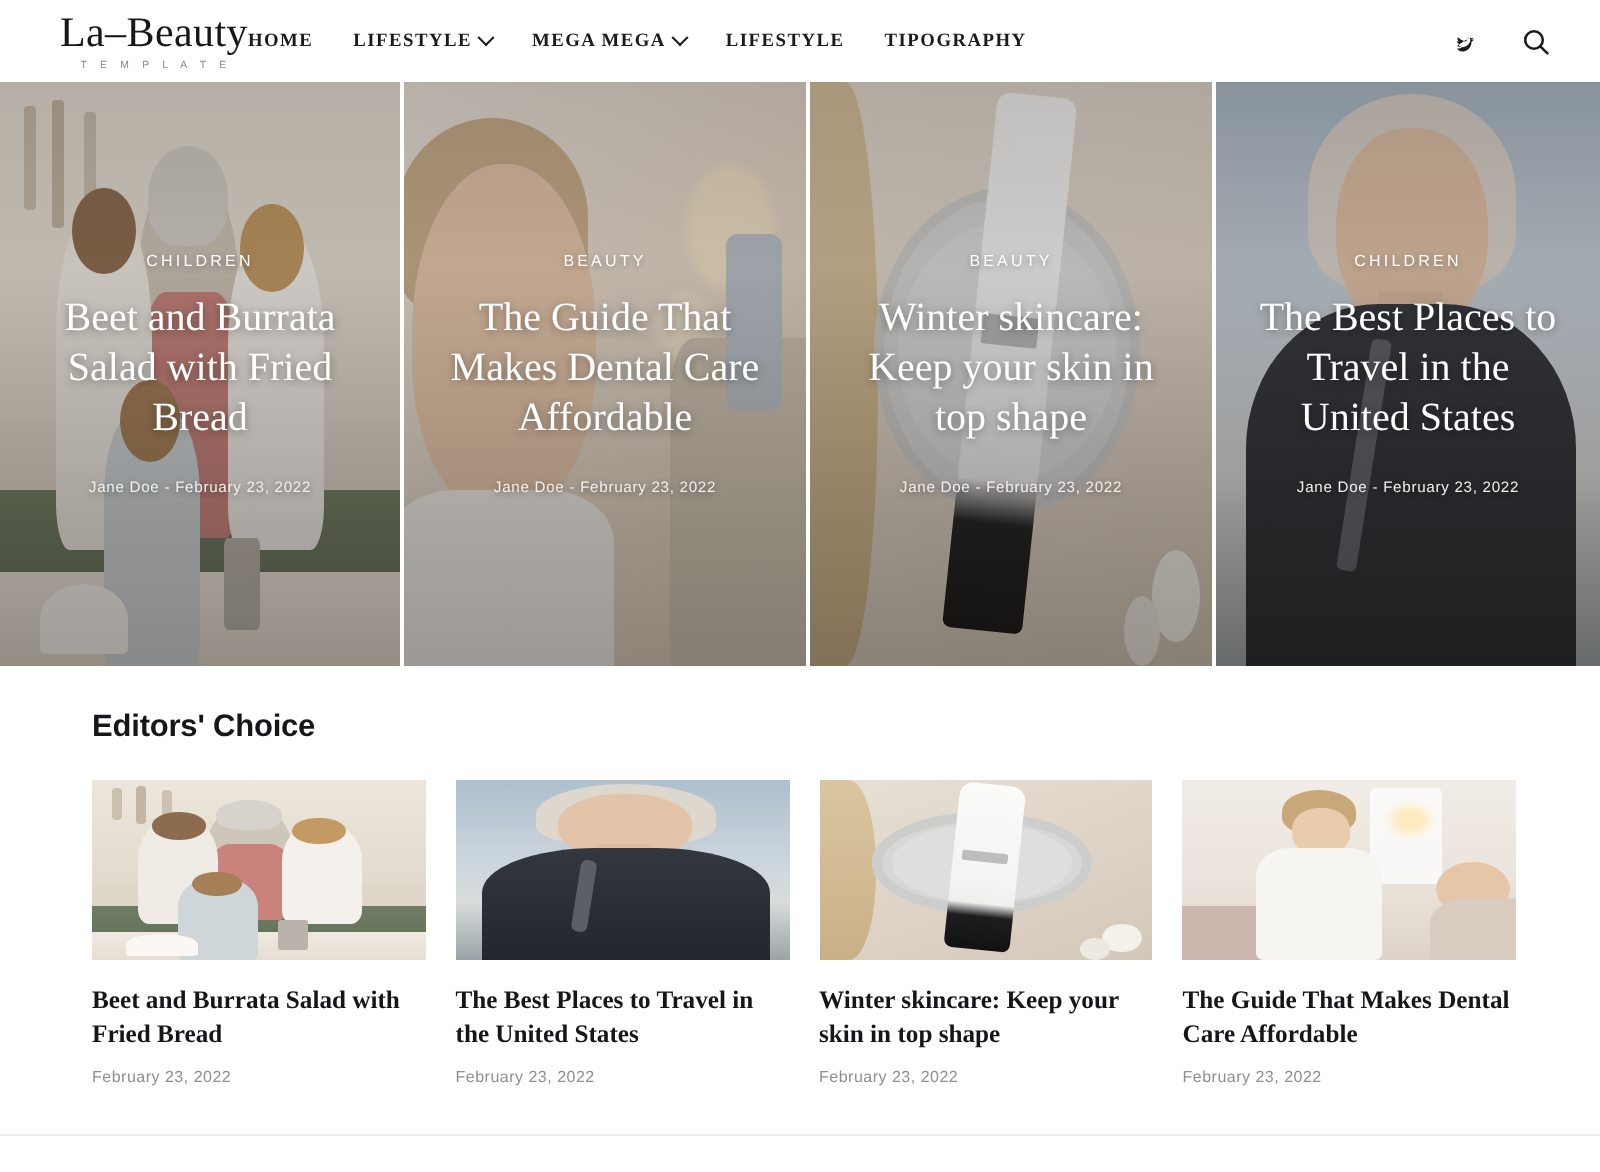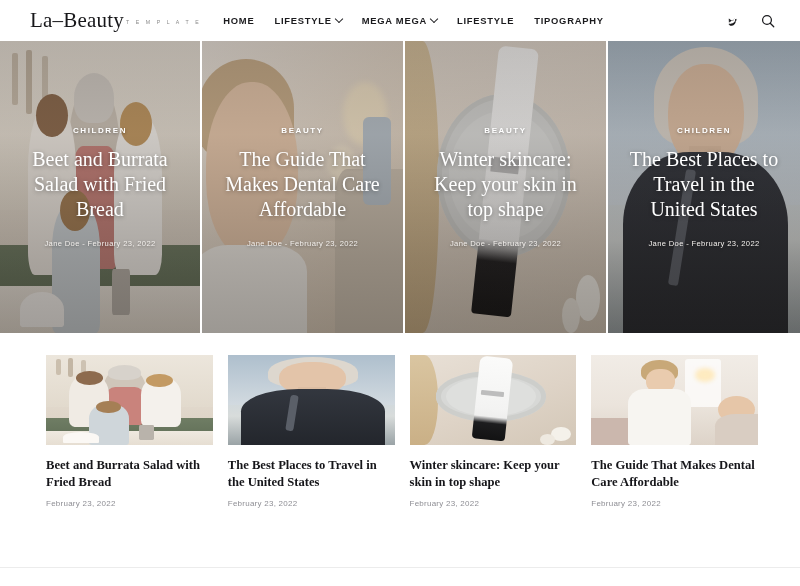--- a/index.html
+++ b/index.html
@@ -13,37 +13,37 @@
   
   .header {
     height: 41px;
     background: #ffffff;
     display: flex;
     align-items: center;
     padding: 0 24px 0 30px;
     position: relative;
     z-index: 10;
   }
-  .brand { display: flex; flex-direction: row; align-items: center; margin-right: 22px; }
+  .brand { display: flex; flex-direction: column; align-items: center; }
   .brand-name {
     font-family: "Liberation Serif", serif;
     font-size: 21px;
     letter-spacing: .2px;
     color: #17171a;
     line-height: 1;
     white-space: nowrap;
   }
   .brand-sub {
     font-size: 5.2px;
     letter-spacing: 2.6px;
     color: #8a8a8a;
     margin-top: 3px;
     padding-left: 2px;
   }
-  .nav { display: flex; align-items: center; gap: 20px; }
+  .nav { display: flex; align-items: center; gap: 20px; font-family: Liberation Serif, serif; }
   .nav-item {
     display: flex; align-items: center; gap: 4px;
     font-size: 9.4px;
     font-weight: bold;
     letter-spacing: .75px;
     color: #1b1b1e;
     white-space: nowrap;
     cursor: pointer;
   }
   .caret {
@@ -81,21 +81,21 @@
     position: absolute;
     left: 0; right: 0;
     top: 50%;
     transform: translateY(-50%);
     padding: 0 16px;
     text-align: center;
     color: #fff;
   }
   .hero-cat {
     font-size: 8px;
-    font-weight: bold;
+    font-weight: normal;
     letter-spacing: 1.6px;
     margin-bottom: 12px;
     text-shadow: 0 1px 3px rgba(0,0,0,.35);
   }
   .hero-title {
     font-family: "Liberation Serif", serif;
     font-size: 20px;
     line-height: 1.26;
     font-weight: normal;
     text-shadow: 0 1px 4px rgba(0,0,0,.38);
@@ -353,20 +353,21 @@
         <span>Jane Doe</span>
         <span>-</span>
         <span>February 23, 2022</span>
       </div>
     </div>
   </div>
 
 </div>
 
 <div class="section">
+  <div class="section-title">Editors' Choice</div>
 
   <div class="grid">
 
     <div class="post">
       <div class="thumb">
         <div class="ph sc-kitchen">
           <i class="wall"></i>
             <i class="counter"></i>
             <i class="ut1"></i>
             <i class="ut2"></i>

